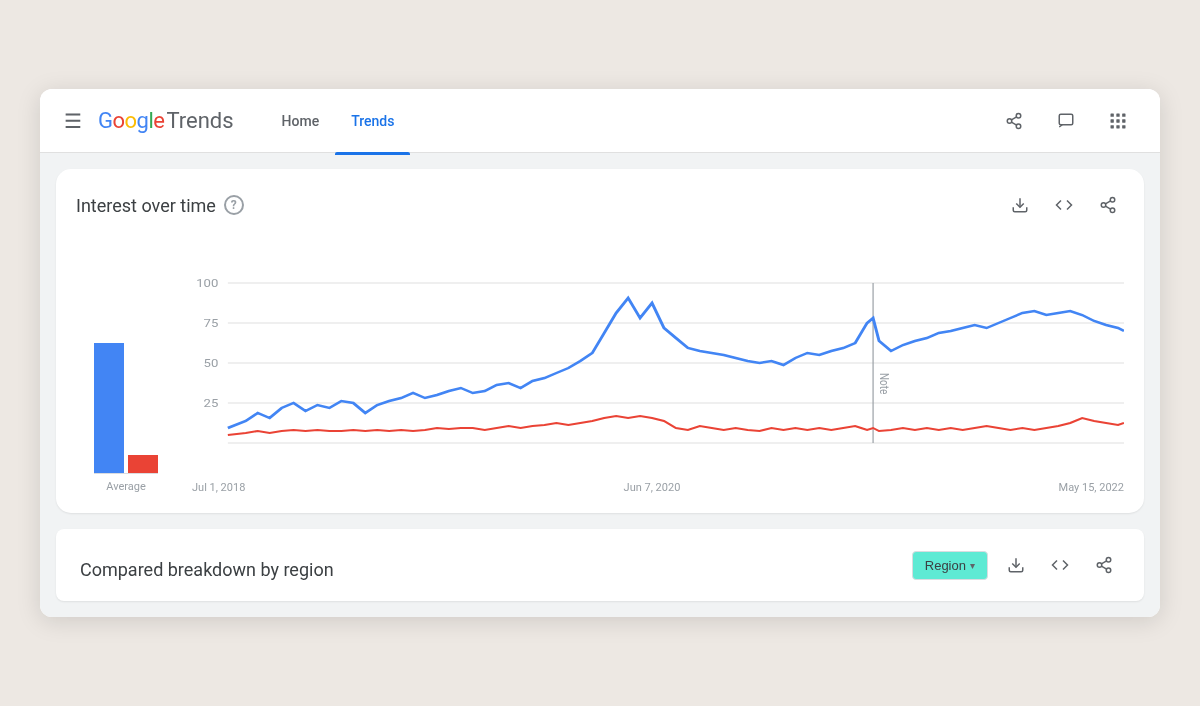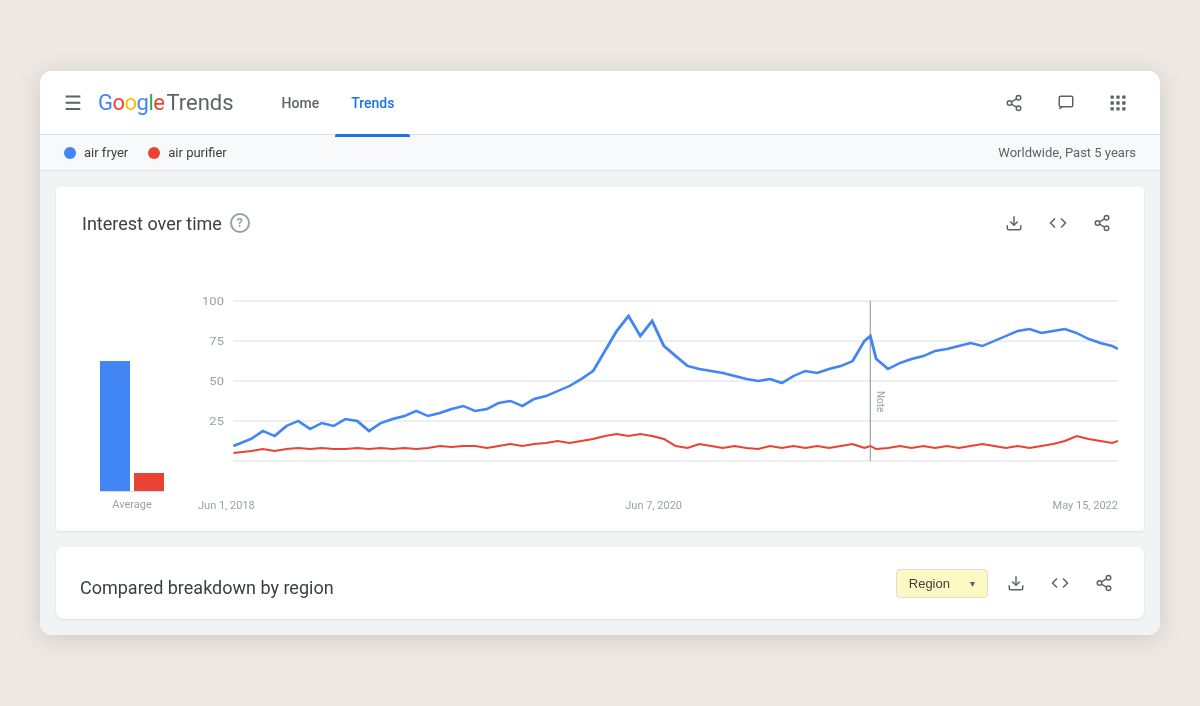--- a/index.html
+++ b/index.html
@@ -131,22 +131,22 @@
       color: #5f6368;
     }
     
     .main-content {
       background: #f1f3f4;
       padding: 16px 16px 16px 16px;
     }
     
     .card {
       background: #fff;
-      border-radius: 4px;
-      padding: 20px 26px;
+      border-radius: 15px;
+      padding: 20px 20px;
       margin-bottom: 16px;
       box-shadow: 0 1px 2px rgba(0,0,0,0.08);
     }
     .card-header {
       display: flex;
       align-items: center;
       justify-content: space-between;
       margin-bottom: 16px;
     }
     .card-title-row {
@@ -260,28 +260,28 @@
       margin-top: 9px;
     }
     .breakdown-actions {
       display: flex;
       align-items: center;
       gap: 12px;
     }
     .region-btn {
       display: flex;
       align-items: center;
-      gap: 20px;
+      gap: 4px;
       border: 1px solid #dadce0;
       border-radius: 4px;
       padding: 6px 12px;
       font-size: 13px;
       color: #3c4043;
       cursor: pointer;
-      background: #fef9c3;
+      background: #5eead4;
     }
     .chevron-down {
       font-size: 10px;
       color: #5f6368;
     }
     
     .grid-line {
       stroke: #e0e0e0;
       stroke-width: 1;
     }
@@ -341,33 +341,20 @@
             <rect x="10" y="10" width="4" height="4" rx="0.5"></rect>
             <rect x="17" y="10" width="4" height="4" rx="0.5"></rect>
           <rect x="3" y="17" width="4" height="4" rx="0.5"></rect>
             <rect x="10" y="17" width="4" height="4" rx="0.5"></rect>
             <rect x="17" y="17" width="4" height="4" rx="0.5"></rect>
         </svg>
       </div>
     </div>
   </div>
 
-  <div class="sub-header">
-    <div class="legend">
-      <div class="legend-item">
-        <div class="legend-dot dot-blue"></div>
-        <span>air fryer</span>
-      </div>
-      <div class="legend-item">
-        <div class="legend-dot dot-red"></div>
-        <span>air purifier</span>
-      </div>
-    </div>
-    <span class="location-time">Worldwide, Past 5 years</span>
-  </div>
 
   <div class="main-content">
 
     <div class="card">
       <div class="card-header">
         <div class="card-title-row">
           <span class="card-title">Interest over time</span>
           <div class="help-icon">?</div>
         </div>
         <div class="card-actions">
@@ -580,21 +567,21 @@
                 735,150
                 745,145
                 755,148
                 765,150
                 775,152
                 780,150
               "></polyline>
           </svg>
           
           <div class="x-labels">
-            <span class="x-label">Jun 1, 2018</span>
+            <span class="x-label">Jul 1, 2018</span>
             <span class="x-label">Jun 7, 2020</span>
             <span class="x-label">May 15, 2022</span>
           </div>
         </div>
       </div>
     </div>
 
     <div class="breakdown-card">
       <div class="breakdown-header">
         <span class="breakdown-title">Compared breakdown by region</span>

